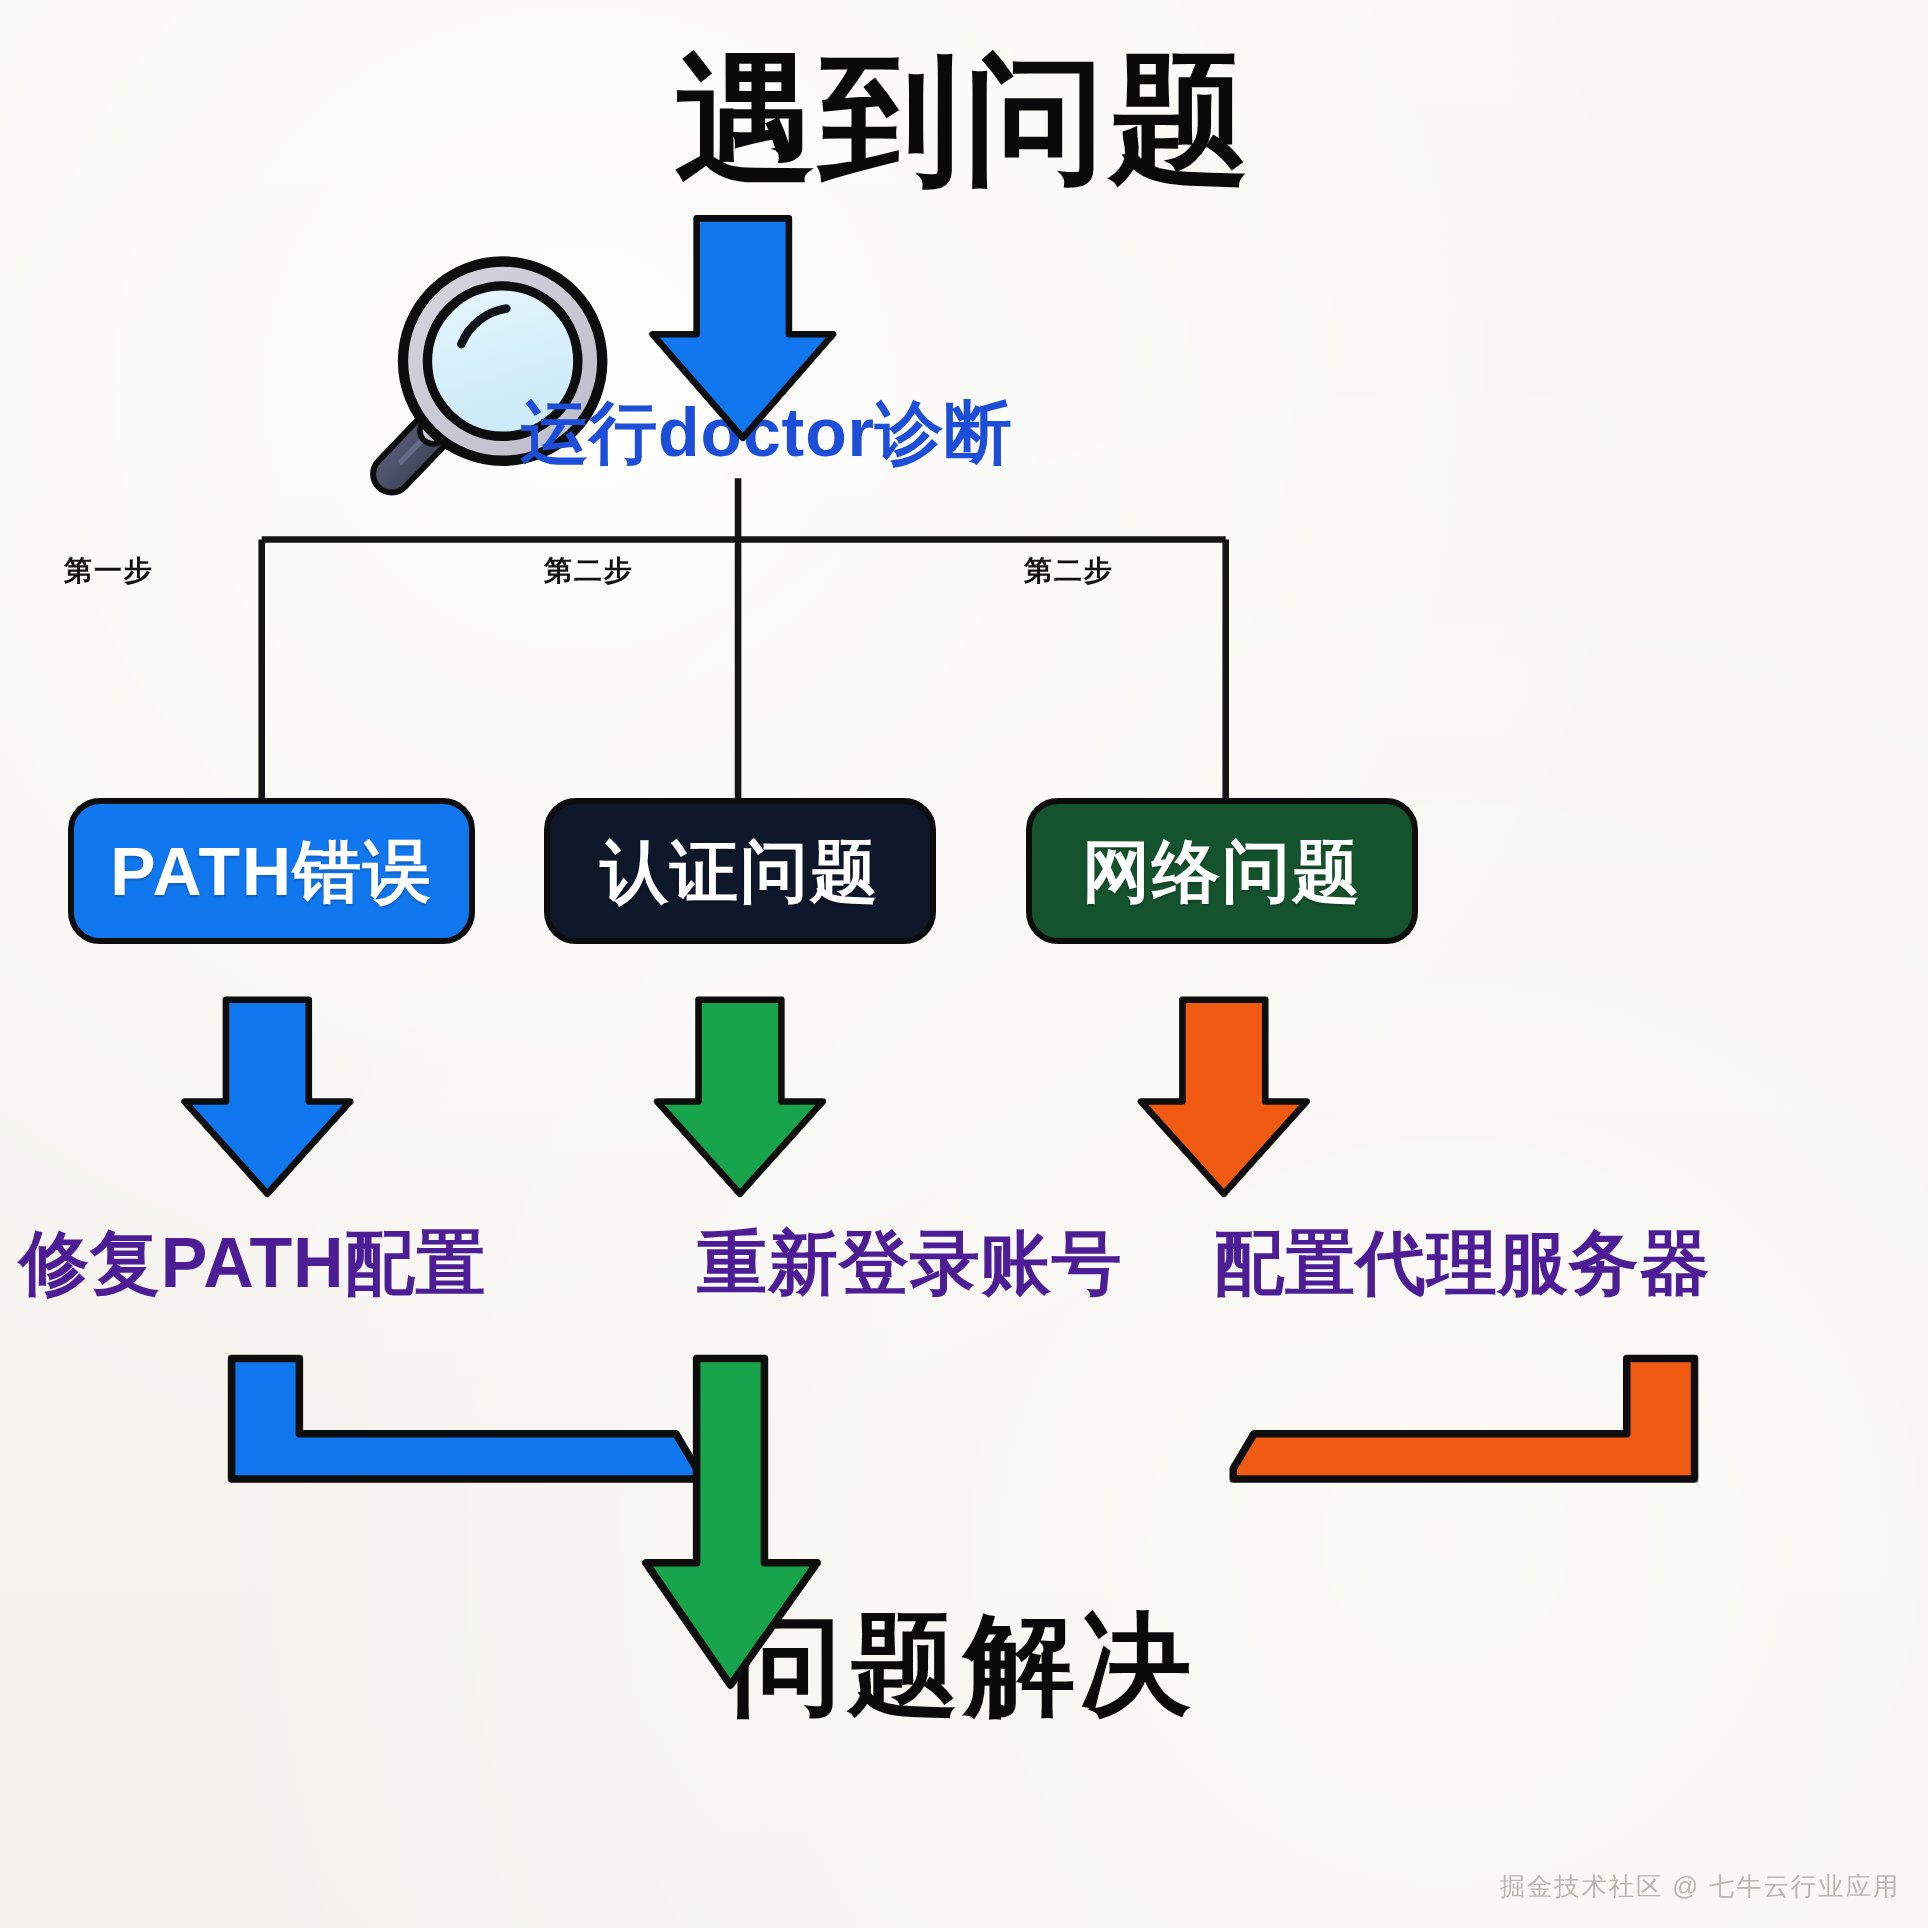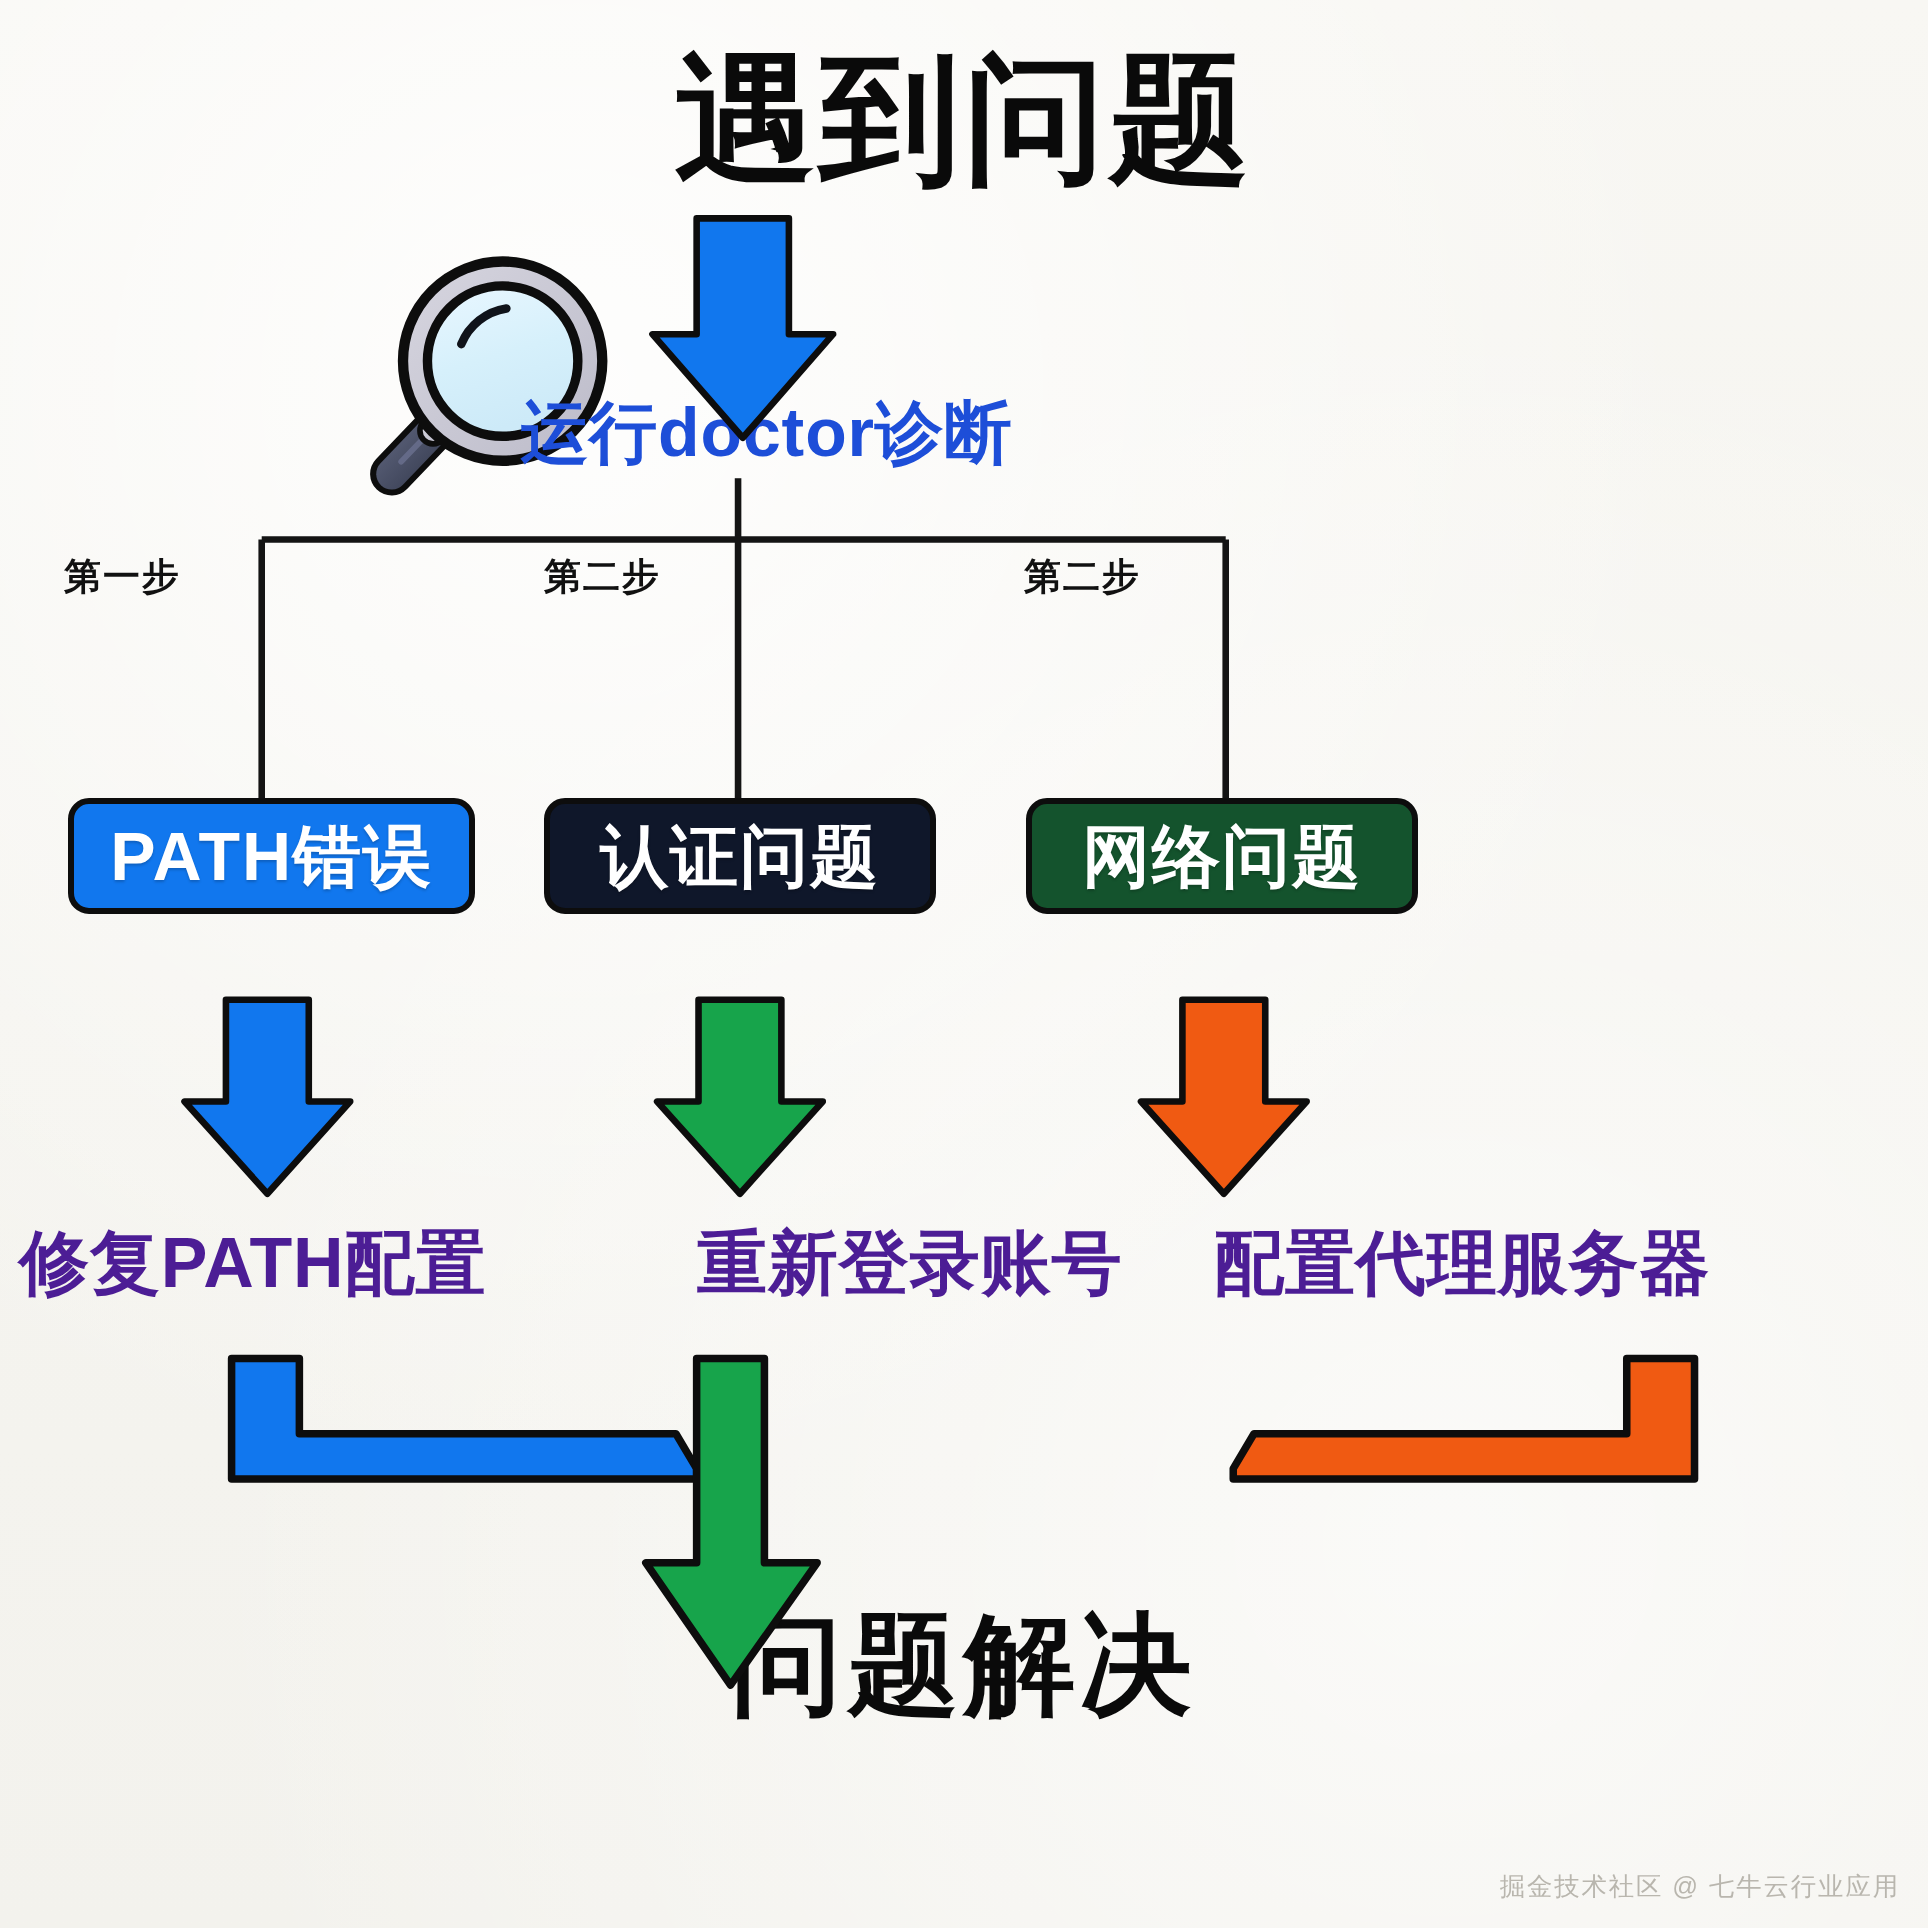--- a/index.html
+++ b/index.html
@@ -50,35 +50,35 @@
     width: 527px;
     text-align: center;
     font-size: 68px;
     font-weight: 600;
     color: #1d4ed8;
     letter-spacing: 0.9px;
   }
 
   
   .step-label {
-    font-size: 37px;
+    font-size: 28px;
     font-weight: 800;
     color: #111;
     letter-spacing: 1.9px;
     white-space: nowrap;
   }
   #step-1 { left: 64px;  top: 552px; }
   #step-2 { left: 544px; top: 552px; }
   #step-3 { left: 1024px; top: 552px; }
 
   
   .pill {
-    height: 116px;
+    height: 146px;
     border: 6.6px solid #0d0d0d;
-    border-radius: 21px;
+    border-radius: 32px;
     display: flex;
     align-items: center;
     justify-content: center;
     box-sizing: border-box;
   }
   .pill-text {
     font-size: 68px;
     font-weight: 800;
     color: #ffffff;
     letter-spacing: 1.9px;

